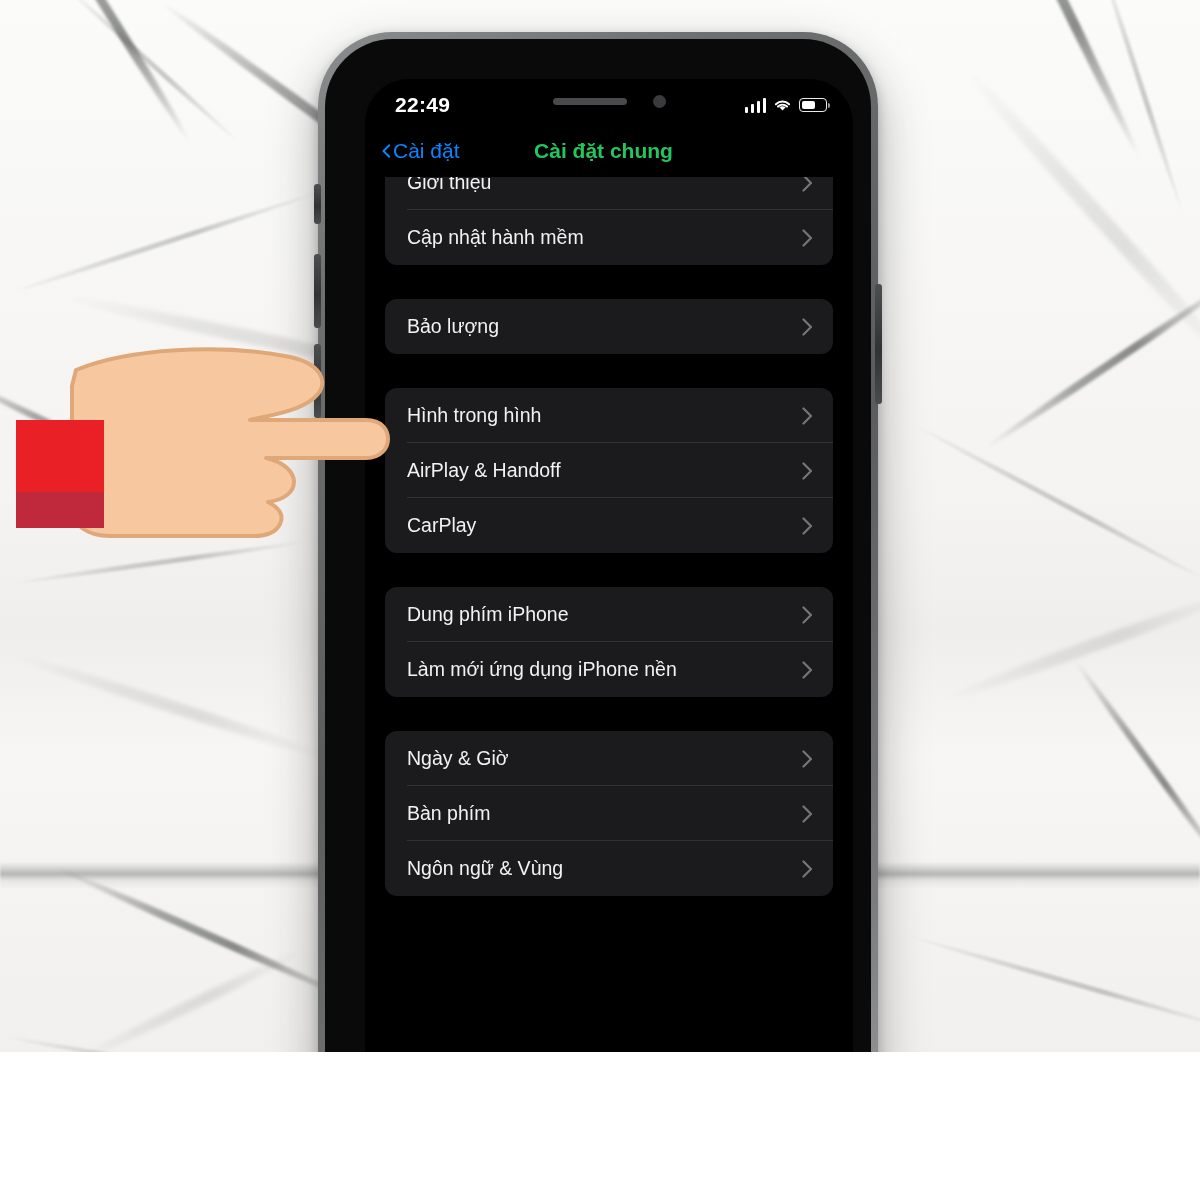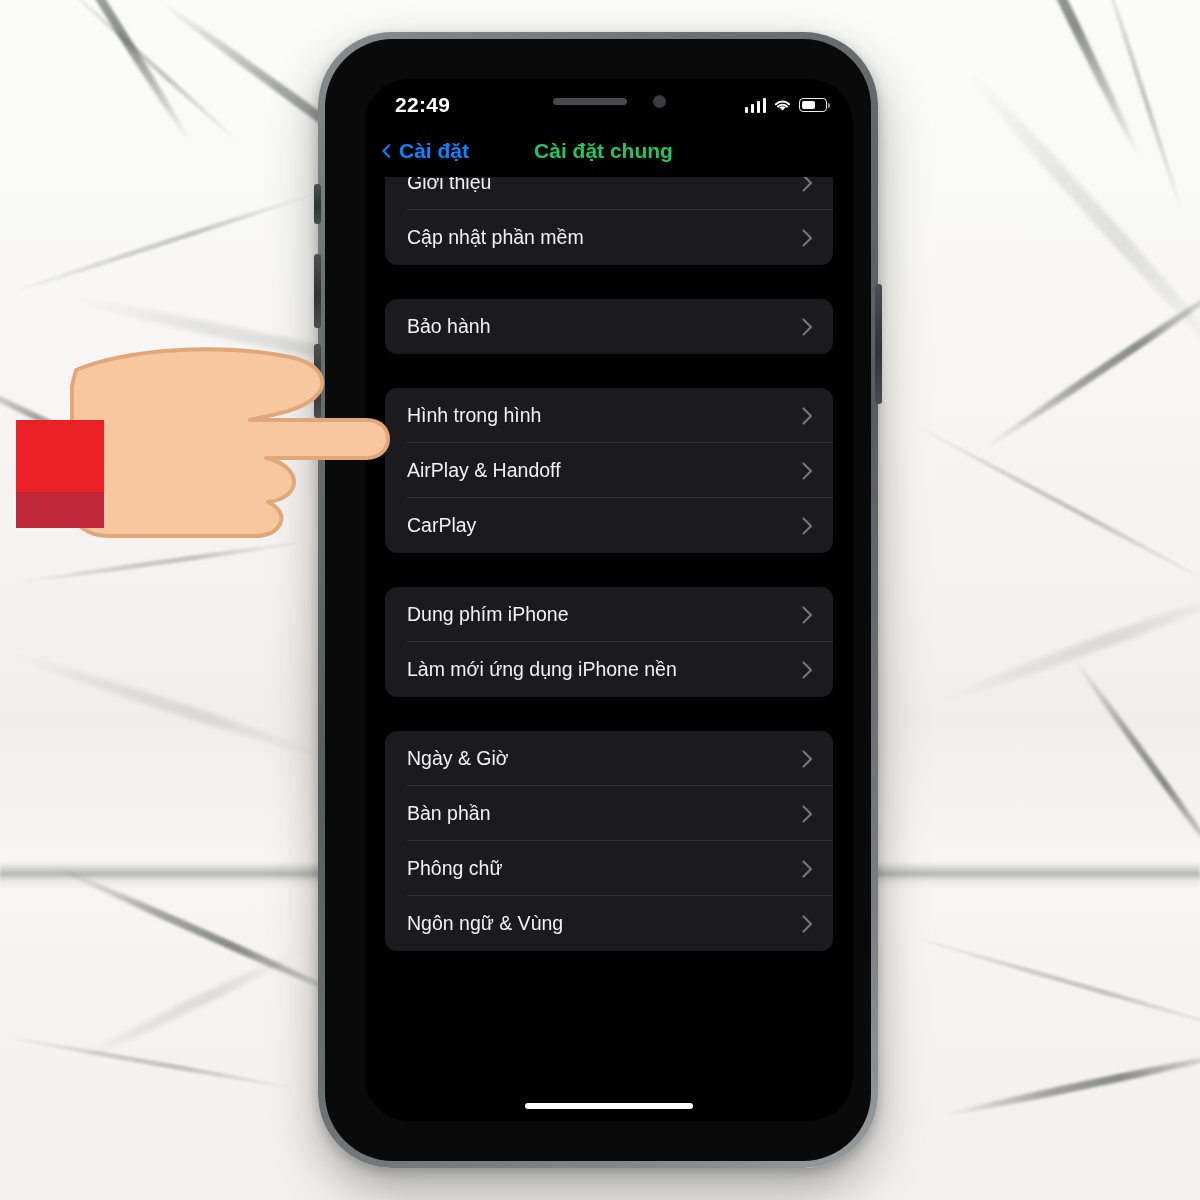--- a/index.html
+++ b/index.html
@@ -7,21 +7,21 @@
   html, body {
     width: 1200px;
     height: 1200px;
     overflow: hidden;
     font-family: "Liberation Sans", "DejaVu Sans", sans-serif;
   }
 
   #scene {
     position: relative;
     width: 1200px;
-    height: 1200px;
+    height: 1052px;
     overflow: hidden;
     background: #f2f1ef;
   }
 
   
   .marble-base {
     position: absolute;
     inset: 0;
     background:
       linear-gradient(180deg, #fbfbfa 0%, #f4f3f1 48%, #efeeec 60%, #f7f6f4 72%, #f1f0ee 100%);
@@ -171,25 +171,23 @@
     top: 46px; left: 0; right: 0;
     height: 52px;
     background: #000;
     z-index: 20;
     display: flex;
     align-items: center;
   }
   #nav-back {
     display: flex;
     align-items: center;
-    gap: 6px;
     position: absolute;
     left: 14px;
     color: #0a84ff;
-    font-weight: bold;
   }
   #nav-back .chev { width: 14px; height: 14px; flex: none; }
   #nav-back-label { font-size: 21px; }
   #nav-title {
     position: absolute;
     left: 0; right: 11px;
     text-align: center;
     color: #22c55e;
     font-size: 21px;
     font-weight: bold;
@@ -353,29 +351,29 @@
         <div id="content" style="padding-top: 76px;">
             <div class="group">
               <div class="row">
                 <span class="row-label">Giới thiệu</span>
                 <svg class="chev-right" viewBox="0 0 11 18">
                   <path d="M1.5 1.5 L9 9 L1.5 16.5" stroke="#c0c0c4" stroke-width="2.2" fill="none" stroke-linecap="round" stroke-linejoin="round"></path>
                 </svg>
                 <span class="sep"></span>
               </div>
               <div class="row">
-                <span class="row-label">Cập nhật phần mềm</span>
+                <span class="row-label">Cập nhật hành mềm</span>
                 <svg class="chev-right" viewBox="0 0 11 18">
                   <path d="M1.5 1.5 L9 9 L1.5 16.5" stroke="#c0c0c4" stroke-width="2.2" fill="none" stroke-linecap="round" stroke-linejoin="round"></path>
                 </svg>
               </div>
             </div>
             <div class="group">
               <div class="row">
-                <span class="row-label">Bảo hành</span>
+                <span class="row-label">Bảo lượng</span>
                 <svg class="chev-right" viewBox="0 0 11 18">
                   <path d="M1.5 1.5 L9 9 L1.5 16.5" stroke="#c0c0c4" stroke-width="2.2" fill="none" stroke-linecap="round" stroke-linejoin="round"></path>
                 </svg>
               </div>
             </div>
             <div class="group">
               <div class="row">
                 <span class="row-label">Hình trong hình</span>
                 <svg class="chev-right" viewBox="0 0 11 18">
                   <path d="M1.5 1.5 L9 9 L1.5 16.5" stroke="#c0c0c4" stroke-width="2.2" fill="none" stroke-linecap="round" stroke-linejoin="round"></path>
@@ -413,28 +411,21 @@
             </div>
             <div class="group">
               <div class="row">
                 <span class="row-label">Ngày &amp; Giờ</span>
                 <svg class="chev-right" viewBox="0 0 11 18">
                   <path d="M1.5 1.5 L9 9 L1.5 16.5" stroke="#c0c0c4" stroke-width="2.2" fill="none" stroke-linecap="round" stroke-linejoin="round"></path>
                 </svg>
                 <span class="sep"></span>
               </div>
               <div class="row">
-                <span class="row-label">Bàn phần</span>
-                <svg class="chev-right" viewBox="0 0 11 18">
-                  <path d="M1.5 1.5 L9 9 L1.5 16.5" stroke="#c0c0c4" stroke-width="2.2" fill="none" stroke-linecap="round" stroke-linejoin="round"></path>
-                </svg>
-                <span class="sep"></span>
-              </div>
-              <div class="row">
-                <span class="row-label">Phông chữ</span>
+                <span class="row-label">Bàn phím</span>
                 <svg class="chev-right" viewBox="0 0 11 18">
                   <path d="M1.5 1.5 L9 9 L1.5 16.5" stroke="#c0c0c4" stroke-width="2.2" fill="none" stroke-linecap="round" stroke-linejoin="round"></path>
                 </svg>
                 <span class="sep"></span>
               </div>
               <div class="row">
                 <span class="row-label">Ngôn ngữ &amp; Vùng</span>
                 <svg class="chev-right" viewBox="0 0 11 18">
                   <path d="M1.5 1.5 L9 9 L1.5 16.5" stroke="#c0c0c4" stroke-width="2.2" fill="none" stroke-linecap="round" stroke-linejoin="round"></path>
                 </svg>

